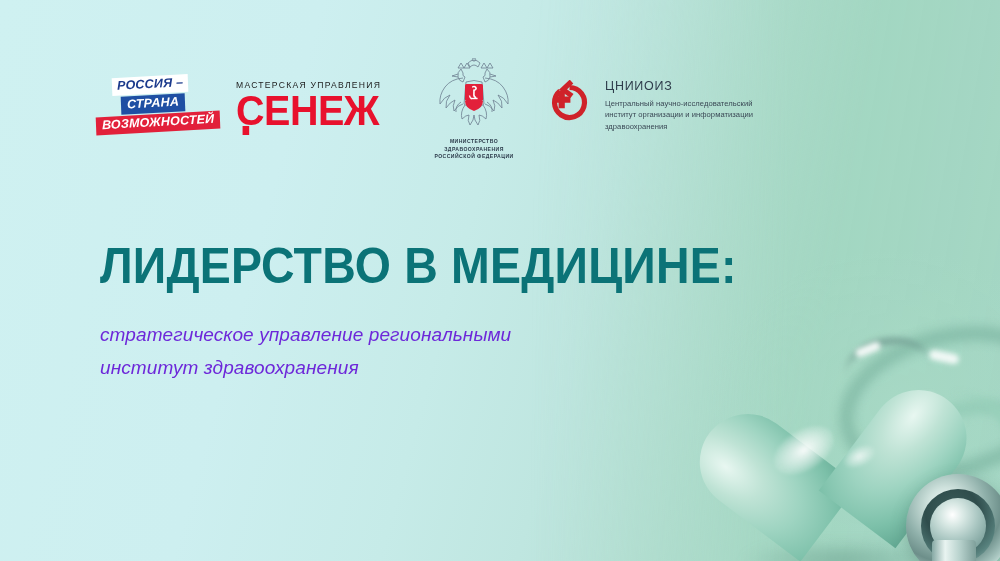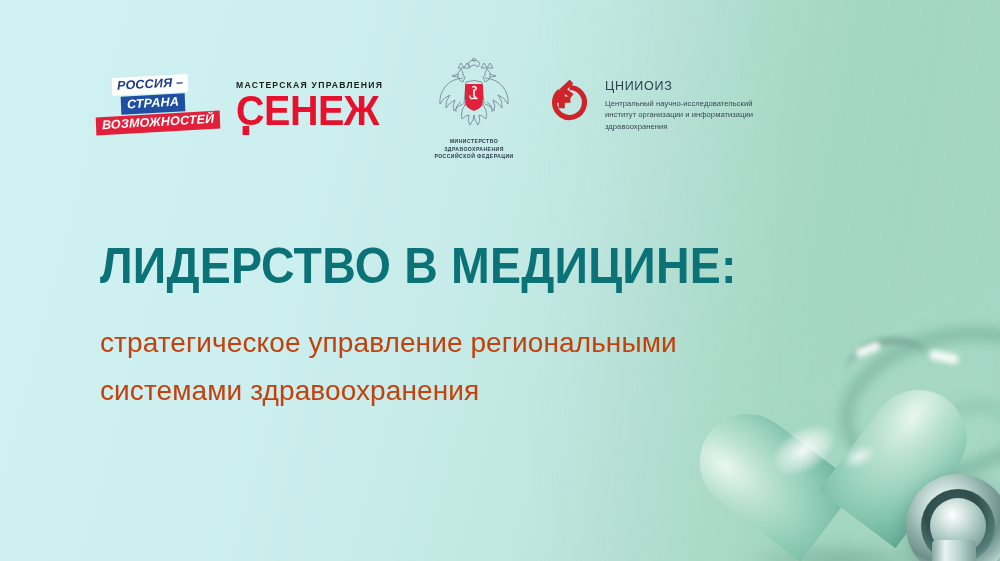--- a/index.html
+++ b/index.html
@@ -276,21 +276,21 @@
 
   
   .senezh {
     position: absolute;
     left: 236px;
     top: 80px;
     width: 152px;
   }
   .senezh-top {
     font-size: 8.6px;
-    font-weight: bold;
+    font-weight: normal;
     color: #1c1c1c;
     letter-spacing: 1.25px;
     white-space: nowrap;
     margin-bottom: 2px;
   }
   .senezh-word {
     position: relative;
     font-size: 42px;
     font-weight: bold;
     color: #e8112d;
@@ -366,26 +366,27 @@
     font-weight: bold;
     color: #0b7377;
     letter-spacing: 0.2px;
     line-height: 1.06;
     white-space: nowrap;
     transform: scaleX(0.93);
     transform-origin: left center;
     margin: 0 0 26px 0;
   }
   .subtitle {
-    font-size: 28px;
+    font-size: 19px;
     font-weight: normal;
-    color: #c2410c;
+    color: #6d28d9;
     line-height: 1.72;
     letter-spacing: 0.1px;
     margin: 0;
+    font-style: italic;
   }
   .subtitle div { white-space: nowrap; }
 </style>
 </head>
 <body>
 
 <div id="slide">
 
   <div class="bg-base"></div>
   <div class="bg-photo"></div>
@@ -481,17 +482,17 @@
 здравоохранения</div>
       </div>
     </div>
 
   </div>
 
   <div class="headline">
     <h1 class="title">ЛИДЕРСТВО В МЕДИЦИНЕ:</h1>
     <div class="subtitle">
       <div>стратегическое управление региональными</div>
-      <div>системами здравоохранения</div>
+      <div>институт здравоохранения</div>
     </div>
   </div>
 
 </div>
 
 </body></html>

